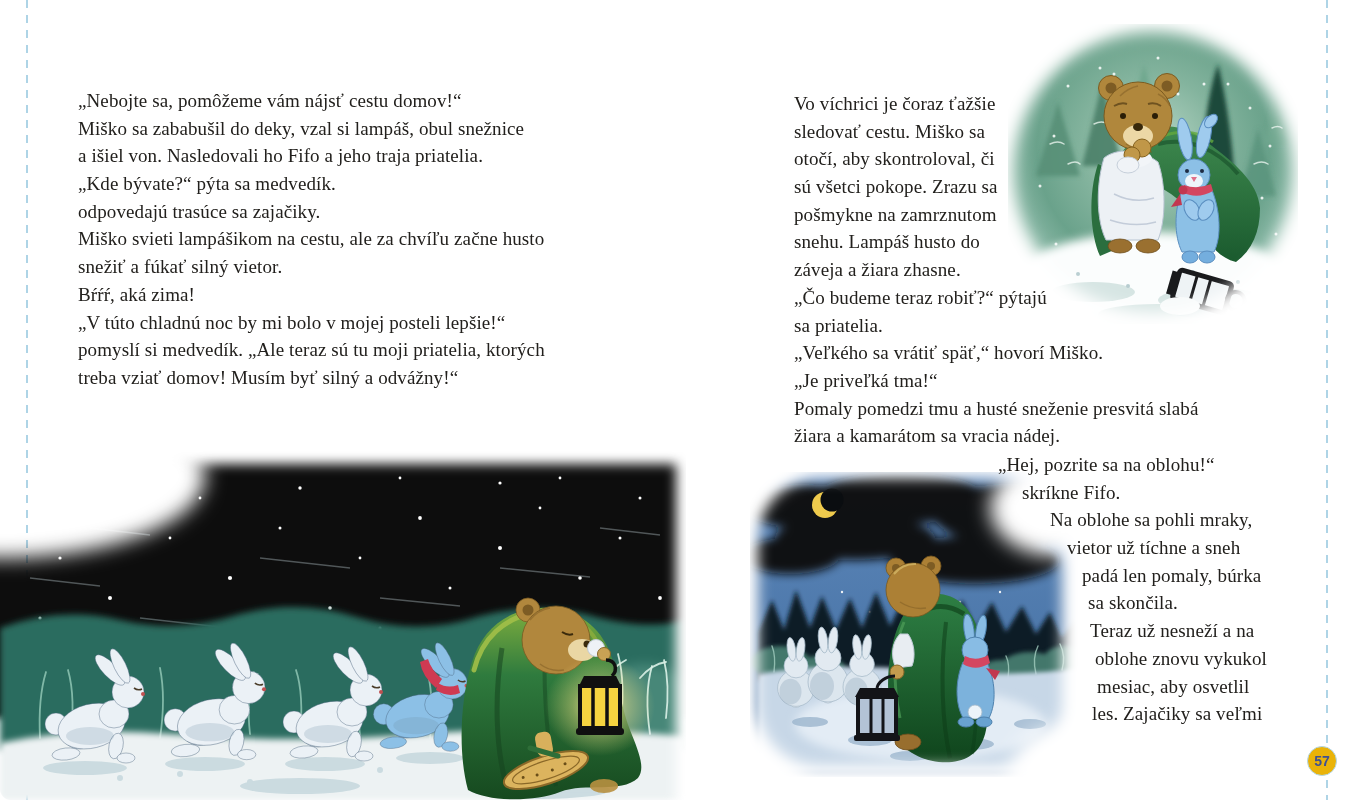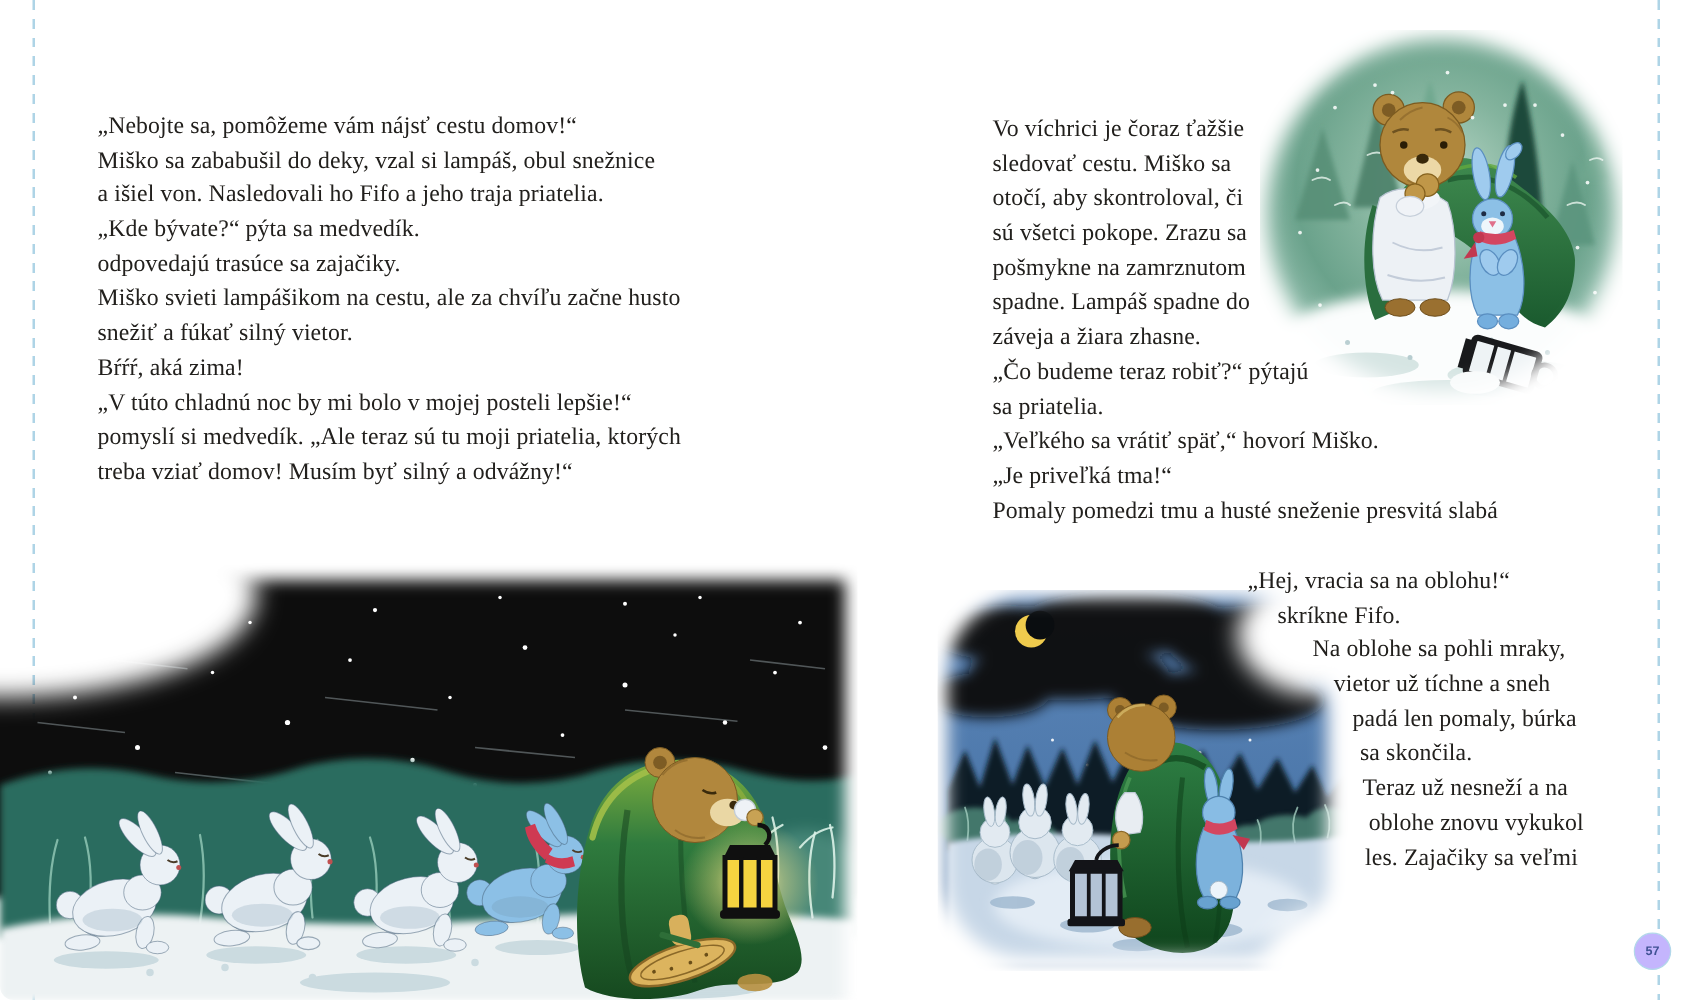--- a/index.html
+++ b/index.html
@@ -9,22 +9,22 @@
         background-image:repeating-linear-gradient(to bottom,#aed4e6 0 8px,transparent 8px 15px);}
   .dash.left{left:26px;}
   .dash.right{left:1326px;}
   .illus{position:absolute;z-index:2;}
   .textcol{position:absolute;z-index:3;}
   .ln{height:27.7px;line-height:27.7px;font-size:19px;white-space:pre;letter-spacing:.1px;}
   .col-left{left:78px;top:87px;width:620px;}
   .col-rightA{left:765px;top:90px;width:560px;margin-left:29px;}
   .col-rightB{left:765px;top:451px;width:560px;}
   .pagenum{position:absolute;left:1307px;top:746px;width:28px;height:28px;border-radius:50%;
-           background:#c4b5fd;border:1.5px solid #b2d7ea;z-index:4;display:flex;align-items:center;justify-content:center;
-           font-family:"Liberation Sans","DejaVu Sans",sans-serif;font-weight:bold;font-size:10px;color:#3f5193;}
+           background:#eab308;border:1.5px solid #b2d7ea;z-index:4;display:flex;align-items:center;justify-content:center;
+           font-family:"Liberation Sans","DejaVu Sans",sans-serif;font-weight:bold;font-size:14px;color:#3f5193;}
 </style>
 </head>
 <body>
 
 <div class="spread">
 
   <div class="dash left"></div>
   <div class="dash right"></div>
 
   <svg class="illus" style="left:0;top:438px" width="686" height="362" viewBox="0 0 686 362">
@@ -499,38 +499,40 @@
     <div class="ln">pomyslí si medvedík. „Ale teraz sú tu moji priatelia, ktorých</div>
     <div class="ln">treba vziať domov! Musím byť silný a odvážny!“</div>
   </div>
 
   <div class="textcol col-rightA">
     <div class="ln">Vo víchrici je čoraz ťažšie</div>
     <div class="ln">sledovať cestu. Miško sa</div>
     <div class="ln">otočí, aby skontroloval, či</div>
     <div class="ln">sú všetci pokope. Zrazu sa</div>
     <div class="ln">pošmykne na zamrznutom</div>
-    <div class="ln">spadne. Lampáš spadne do</div>
+    <div class="ln">snehu. Lampáš husto do</div>
     <div class="ln">záveja a žiara zhasne.</div>
     <div class="ln">„Čo budeme teraz robiť?“ pýtajú</div>
     <div class="ln">sa priatelia.</div>
     <div class="ln">„Veľkého sa vrátiť späť,“ hovorí Miško.</div>
     <div class="ln">„Je priveľká tma!“</div>
     <div class="ln">Pomaly pomedzi tmu a husté sneženie presvitá slabá</div>
+    <div class="ln">žiara a kamarátom sa vracia nádej.</div>
   </div>
 
   <div class="textcol col-rightB">
-    <div class="ln" style="margin-left:233px">„Hej, vracia sa na oblohu!“</div>
+    <div class="ln" style="margin-left:233px">„Hej, pozrite sa na oblohu!“</div>
     <div class="ln" style="margin-left:257px">skríkne Fifo.</div>
     <div class="ln" style="margin-left:285px">Na oblohe sa pohli mraky,</div>
     <div class="ln" style="margin-left:302px">vietor už tíchne a sneh</div>
     <div class="ln" style="margin-left:317px">padá len pomaly, búrka</div>
     <div class="ln" style="margin-left:323px">sa skončila.</div>
     <div class="ln" style="margin-left:325px">Teraz už nesneží a na</div>
     <div class="ln" style="margin-left:330px">oblohe znovu vykukol</div>
+    <div class="ln" style="margin-left:332px">mesiac, aby osvetlil</div>
     <div class="ln" style="margin-left:327px">les. Zajačiky sa veľmi</div>
   </div>
 
   <div class="pagenum">
     <span>57</span>
   </div>
 
 </div>
 
 </body></html>

